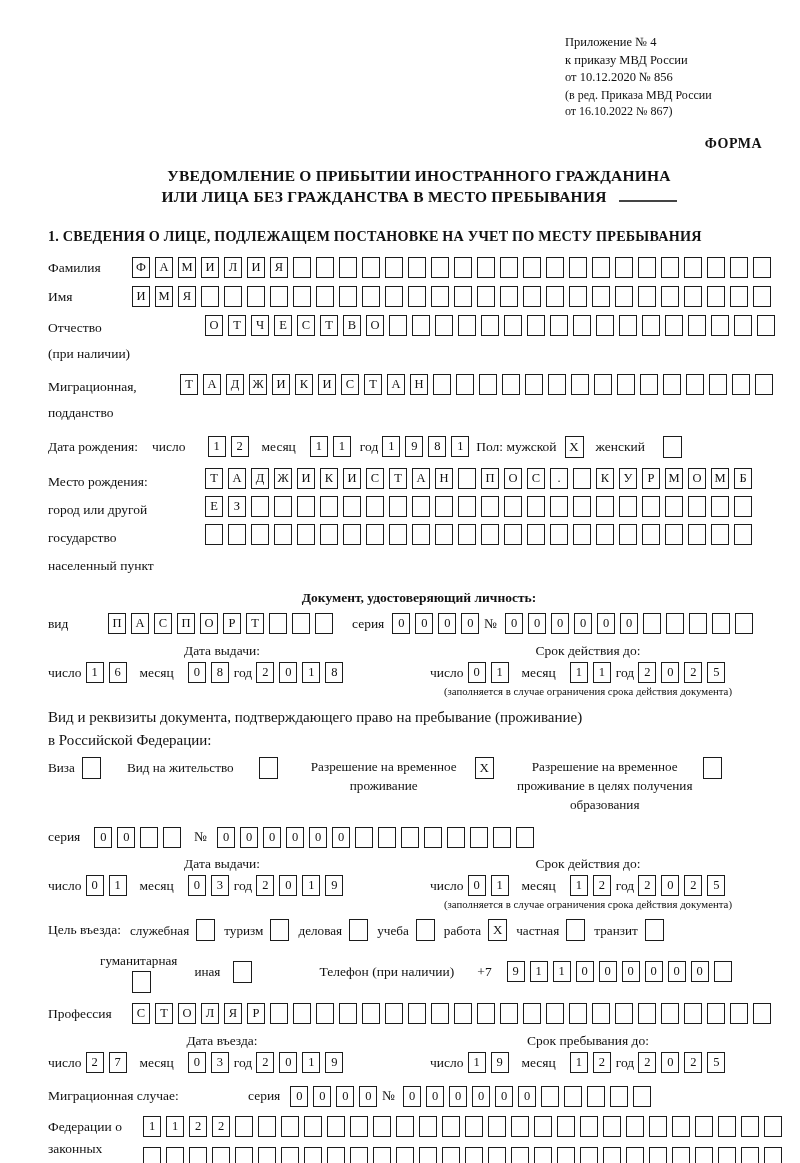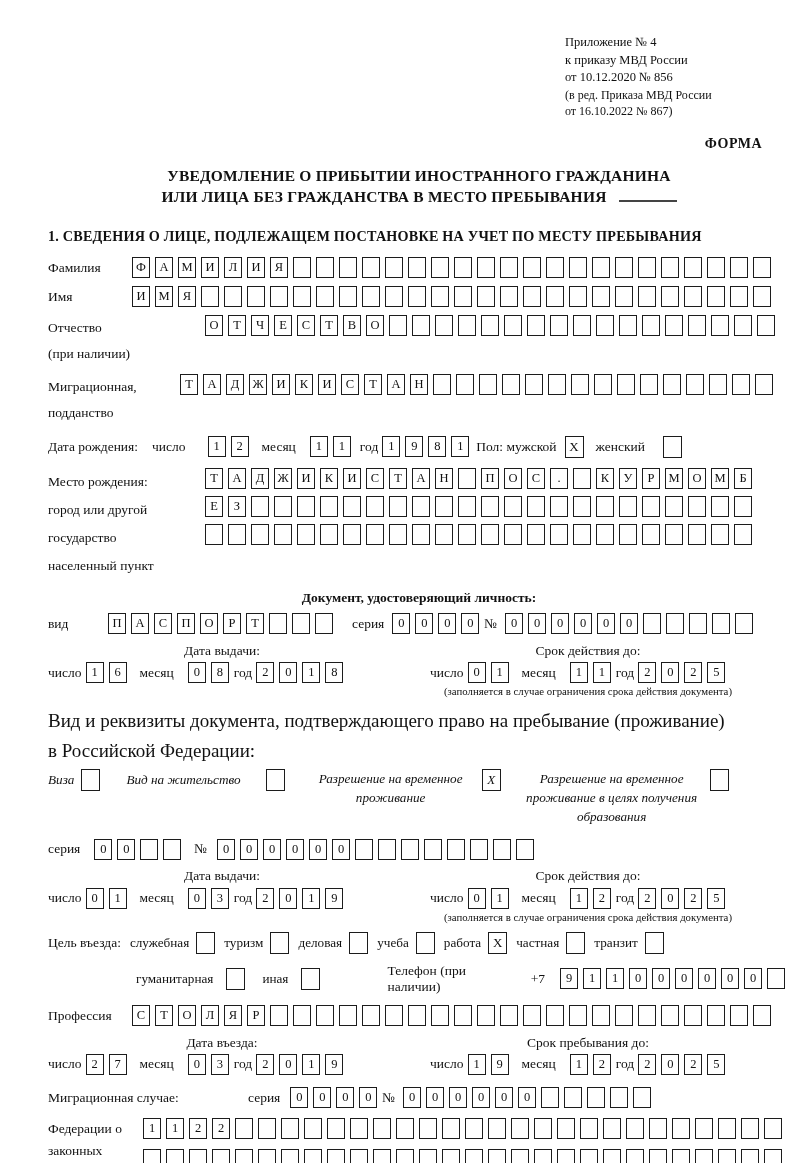--- a/index.html
+++ b/index.html
@@ -28,30 +28,30 @@
   .doc-heading{margin-top:10px;text-align:center;font-weight:bold;font-size:13.5px;}
   .dates-row{display:flex;margin-top:8px;}
   .date-group{flex:0 0 auto;}
   .date-group.left{width:348px;}
   .date-group.right{width:384px;}
   .date-heading{text-align:center;font-size:13.5px;line-height:1.2;}
   .date-line{margin-top:3px;white-space:nowrap;display:flex;align-items:center;}
   .dl{font-size:13.5px;margin-right:4px;}
   .dl.ml{margin-left:10px;}
   .date-note{margin-top:2px;text-align:center;font-size:10.8px;white-space:nowrap;}
-  .intro{margin-top:9px;font-size:19px;line-height:1.55;}
-  .options-row{display:flex;align-items:flex-start;margin-top:4px;column-gap:16px;font-style:italic;}
+  .intro{margin-top:9px;font-size:15px;line-height:1.55;}
+  .options-row{display:flex;align-items:flex-start;margin-top:4px;column-gap:16px;}
   .opt{display:flex;align-items:flex-start;column-gap:7px;}
   .opt-label{font-size:13.2px;line-height:21px;}
   .opt-label.center{text-align:center;line-height:1.45;}
   .mw165{max-width:168px;}
   .mw180{max-width:182px;}
   .purpose-row{display:flex;align-items:center;margin-top:9px;column-gap:9px;flex-wrap:nowrap;}
   .purpose-row .opt{align-items:center;}
-  .indent55{margin-left:88px;}
+  .indent55{margin-left:52px;flex-direction:column;}
   .phone-label{font-size:13.5px;margin-left:58px;}
   .phone-prefix{font-size:13.5px;margin-left:14px;margin-right:6px;}
   .mt12{margin-top:12px;}
   .mt10{margin-top:10px;}
 </style>
 </head>
 <body>
 
 <div class="page">
 

